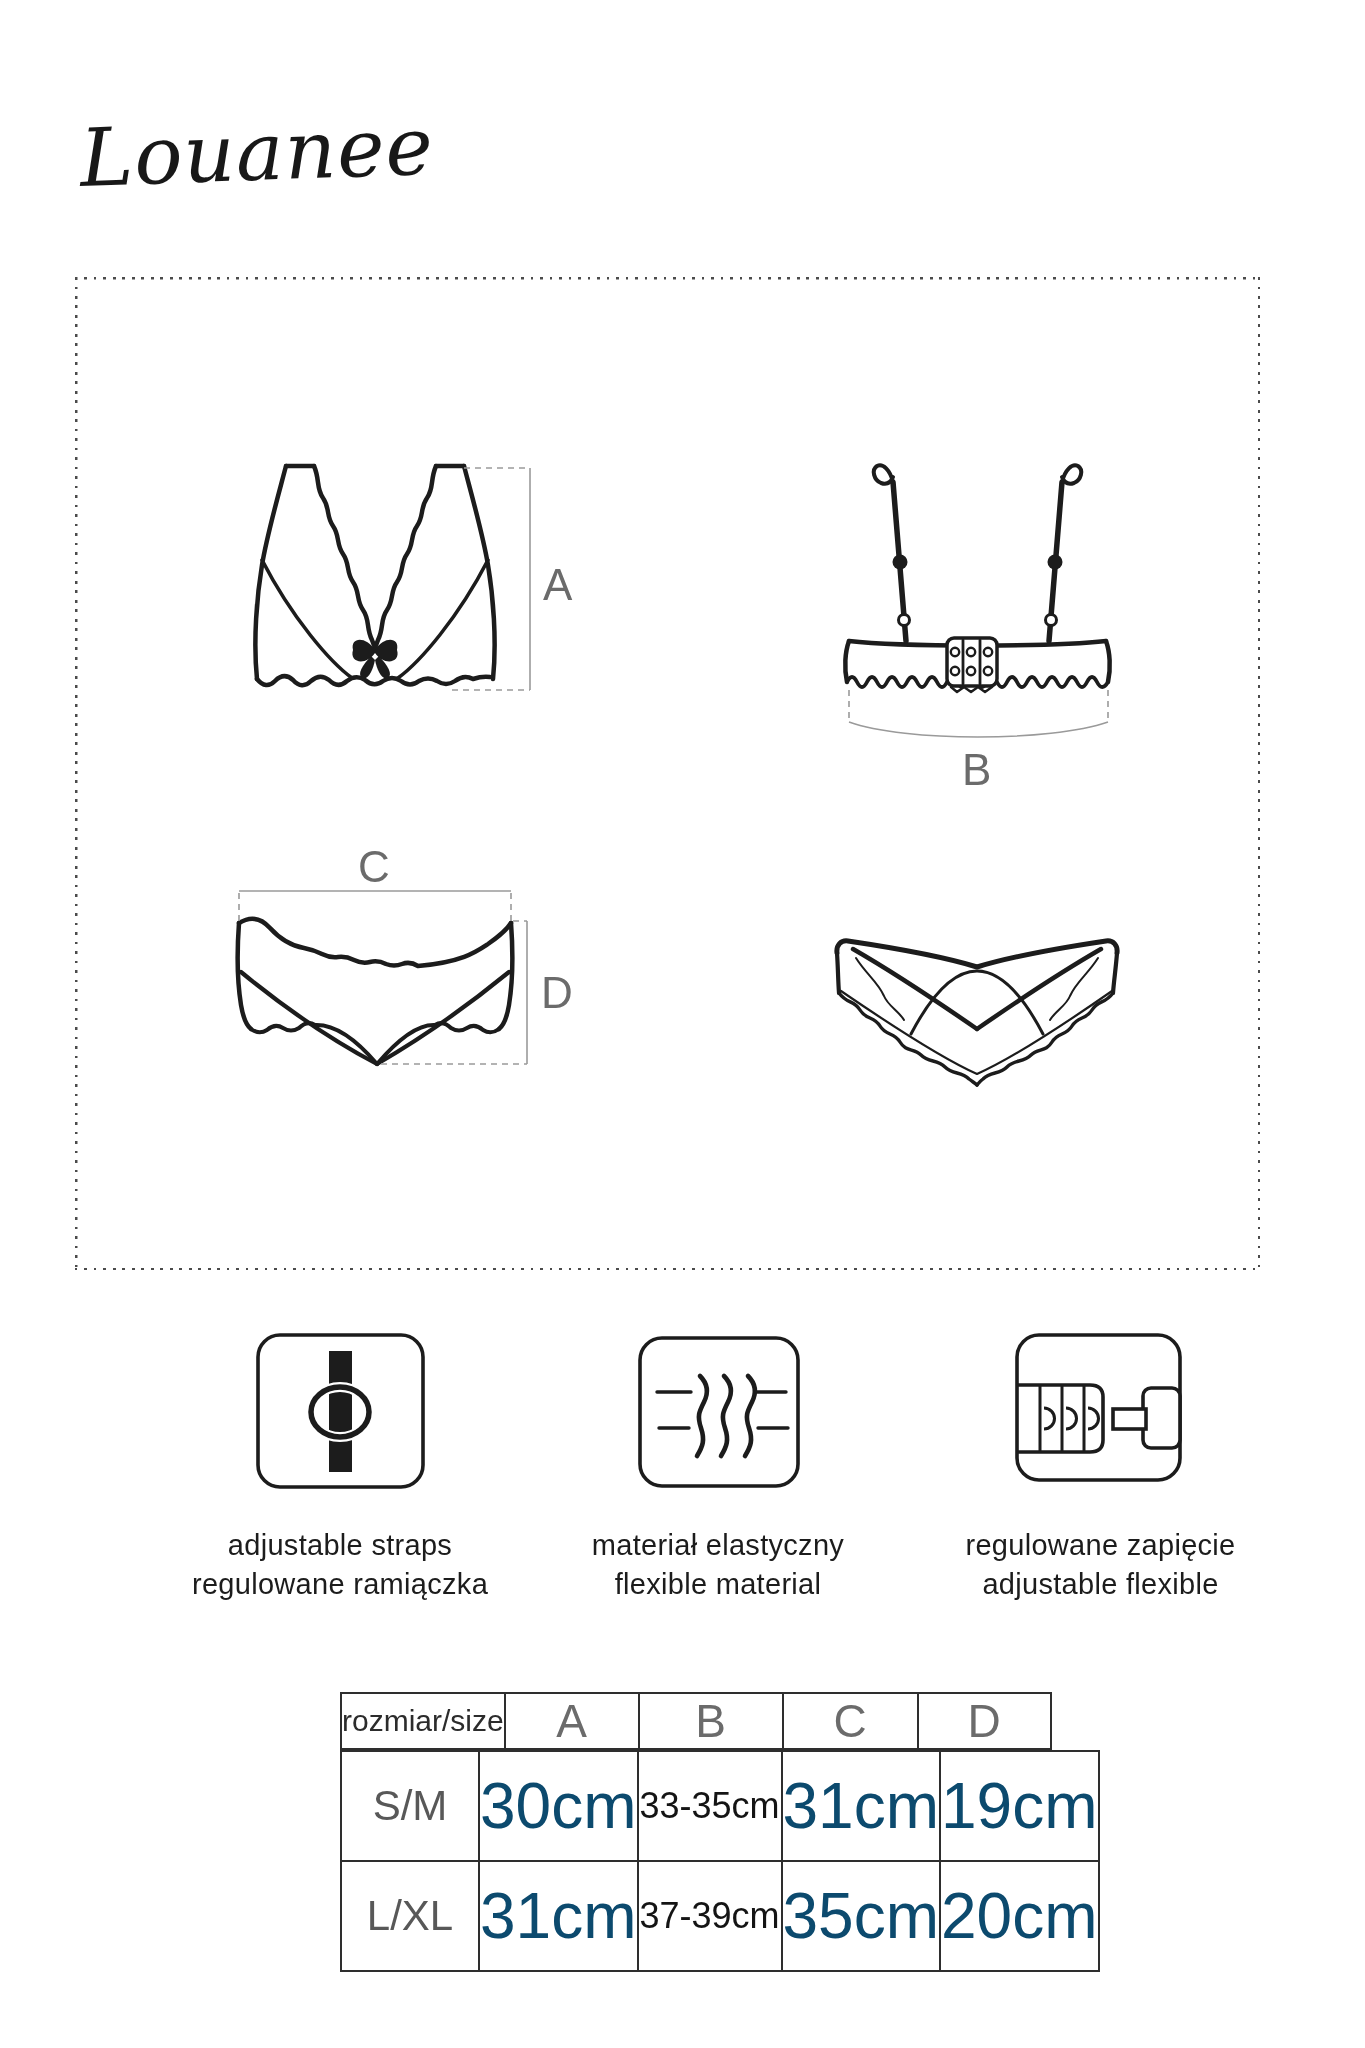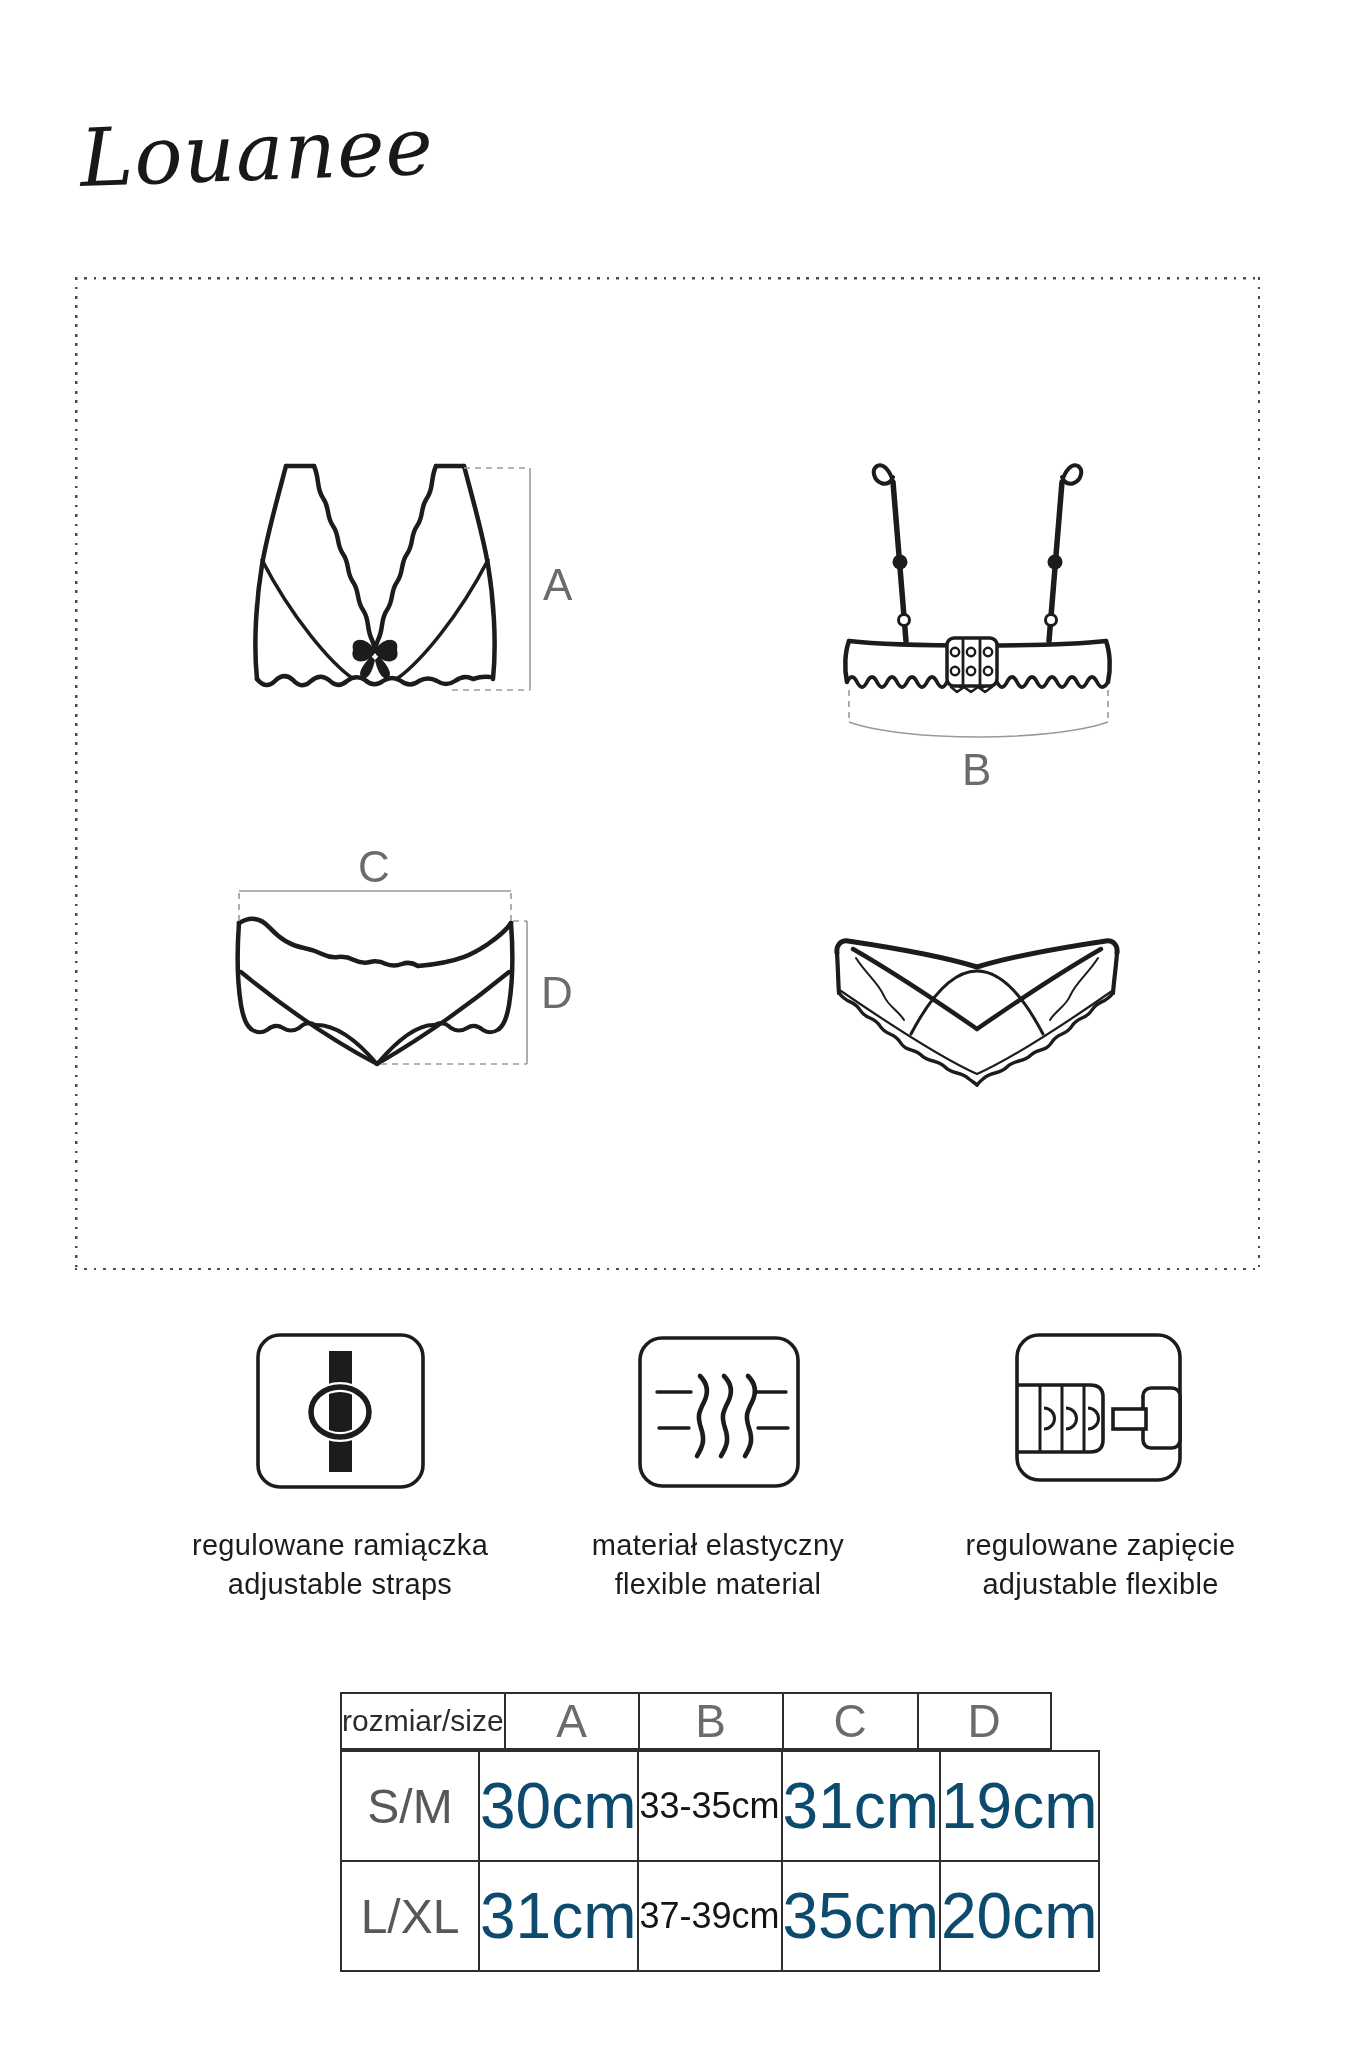--- a/index.html
+++ b/index.html
@@ -41,21 +41,21 @@
   .size-table td{
     border:2.5px solid #2e2e2e;text-align:center;vertical-align:middle;padding:0;
     font-family:"Liberation Sans",sans-serif;
   }
   .tbl-head{left:340px;top:1692px;}
   .tbl-head td{height:48px;}
   .tbl-body{left:340px;top:1750px;}
   .tbl-body td{height:108px;}
   .cell-label{font-size:30px;color:#2c2c2c;}
   .cell-col{font-size:46px;color:#6b6b6b;}
-  .cell-size{font-size:48px;color:#585858;}
+  .cell-size{font-size:42px;color:#585858;}
   .val-lg{font-size:64px;color:#0c4a6e;}
   .val-sm{font-size:36px;color:#141414;}
 </style>
 </head>
 <body>
 
 <div class="page">
 
   <div class="logo">Louanee</div>
 
@@ -171,22 +171,22 @@
       <rect x="1017" y="1335" width="163" height="145" rx="22" fill="#ffffff" stroke="#1c1c1c" stroke-width="3.6"></rect>
       <path d="M1017,1385 L1090,1385 Q1103,1385 1103,1397 L1103,1440 Q1103,1452 1090,1452 L1017,1452" fill="none" stroke="#1c1c1c" stroke-width="3.6"></path>
       <path d="M1040,1385 L1040,1452 M1062,1385 L1062,1452 M1084,1385 L1084,1452" stroke="#1c1c1c" stroke-width="3"></path>
       <path d="M1044,1408 a10,10 0 0 1 0,21 M1066,1408 a10,10 0 0 1 0,21 M1088,1408 a10,10 0 0 1 0,21" fill="none" stroke="#1c1c1c" stroke-width="3"></path>
       <rect x="1143" y="1388" width="37" height="60" rx="8" fill="#ffffff" stroke="#1c1c1c" stroke-width="3.6"></rect>
       <rect x="1113" y="1409" width="33" height="20" fill="#ffffff" stroke="#1c1c1c" stroke-width="3.6"></rect>
     </g>
   </svg>
 
   <div class="feature-caption" style="left:130px;width:420px;">
+    <div>adjustable straps</div>
     <div>regulowane ramiączka</div>
-    <div>adjustable straps</div>
   </div>
   <div class="feature-caption" style="left:563px;width:310px;">
     <div>materiał elastyczny</div>
     <div>flexible material</div>
   </div>
   <div class="feature-caption" style="left:928px;width:345px;">
     <div>regulowane zapięcie</div>
     <div>adjustable flexible</div>
   </div>
 

